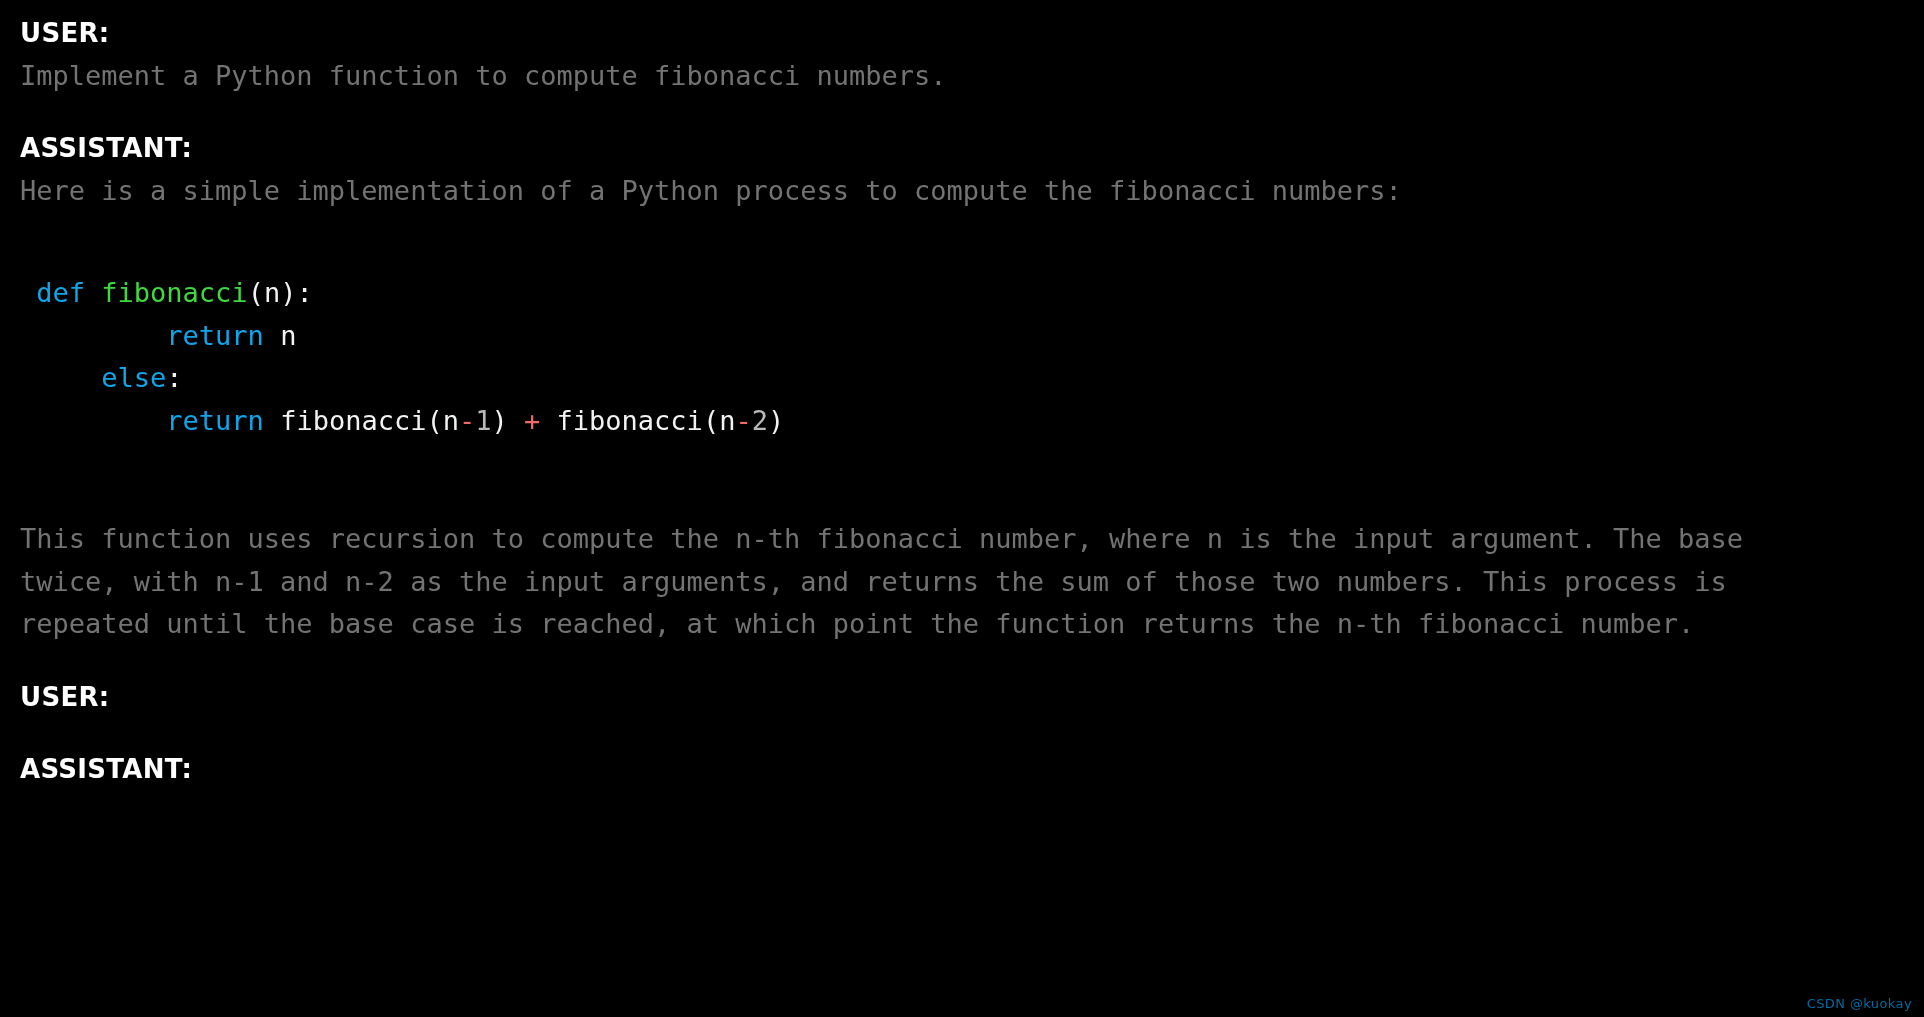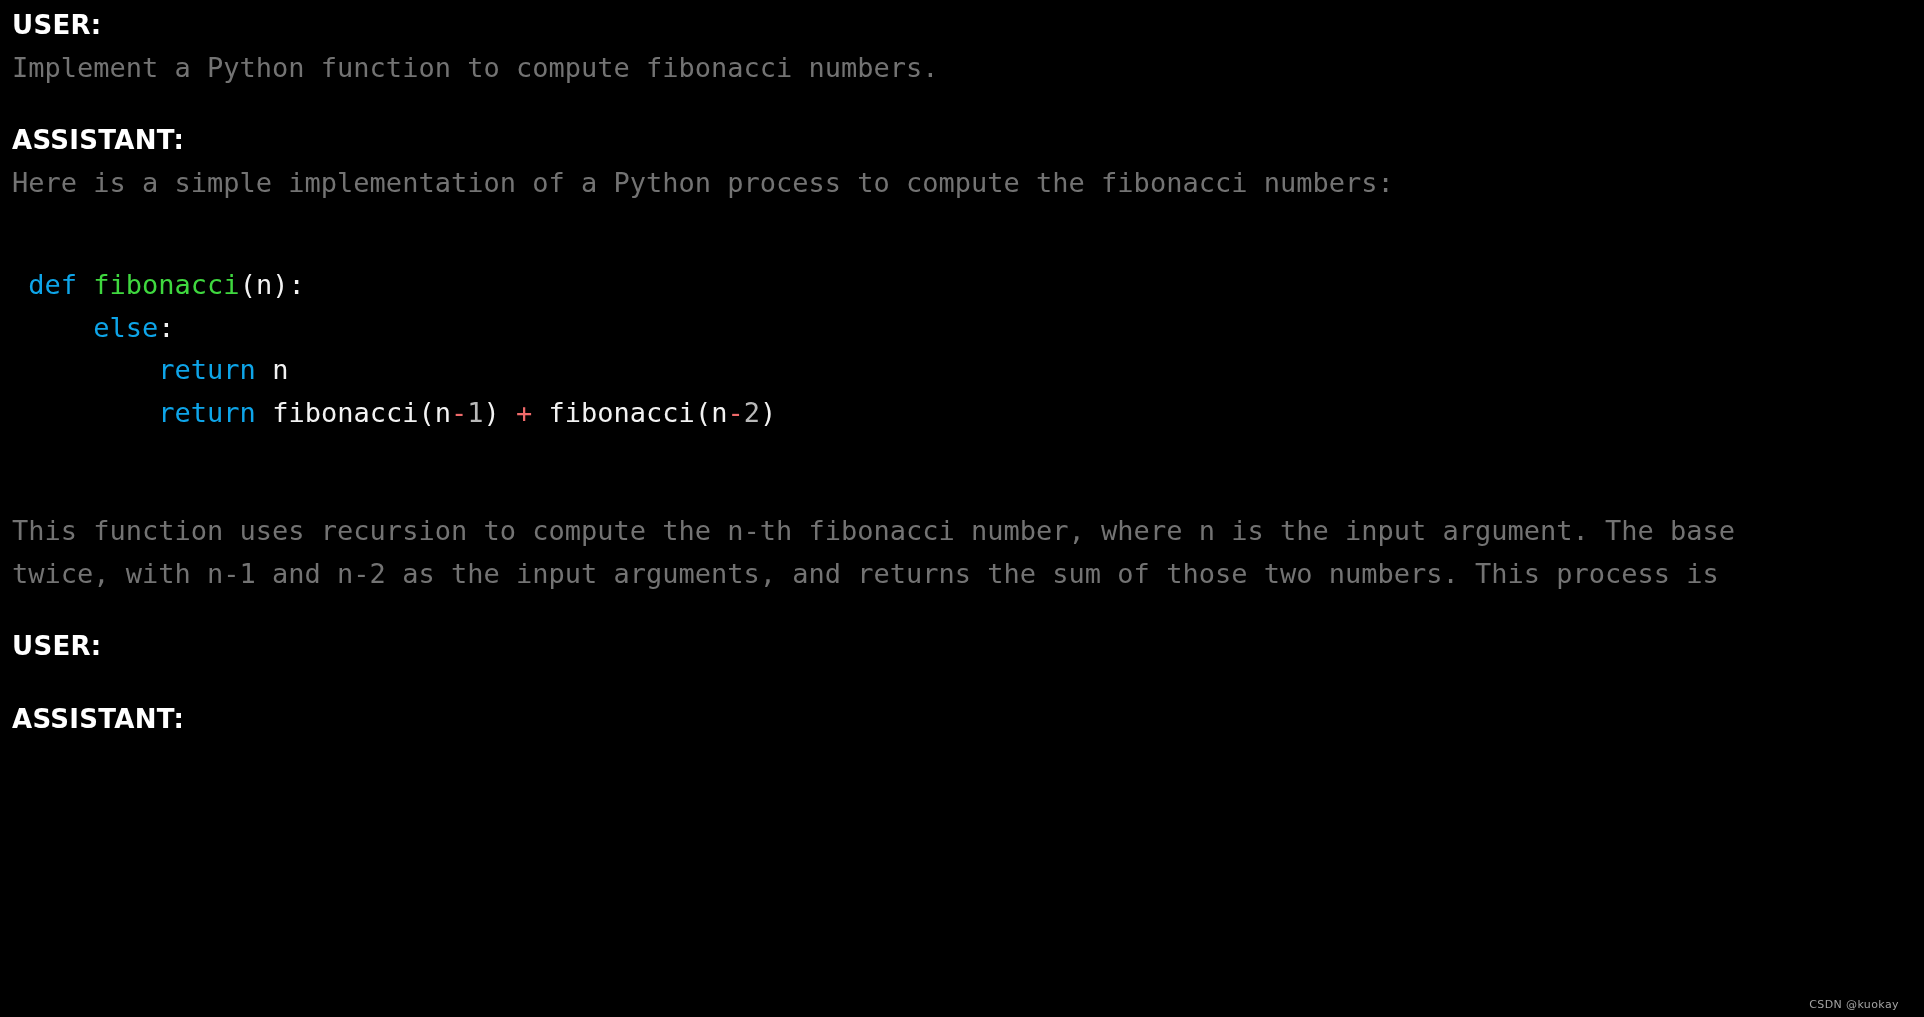--- a/index.html
+++ b/index.html
@@ -12,21 +12,21 @@
     height: 1017px;
     overflow: hidden;
     font-family: "DejaVu Sans Mono", "Liberation Mono", monospace;
   }
 
   #transcript {
     position: relative;
     width: 1924px;
     height: 1017px;
     background: #000000;
-    padding: 4px;
+    padding: 12px;
     box-sizing: border-box;
   }
 
   .line {
     font-size: 27px;
     line-height: 42.5px;
     white-space: pre;
     letter-spacing: 0px;
     padding-left: 8px;
     color: #737373;
@@ -63,25 +63,25 @@
 
   .kw   { color: #0ea5e9; }
   .fn   { color: #3fd83f; }
   .op   { color: #ef6a6a; }
   .num  { color: #b9b9b9; }
   .pun  { color: #f2f2f2; }
   .var  { color: #f2f2f2; }
 
   #watermark {
     position: absolute;
-    right: 25px;
+    right: 12px;
     bottom: 6px;
     font-family: "DejaVu Sans", "Liberation Sans", sans-serif;
-    font-size: 11px;
-    color: #a3a3a3;
+    font-size: 13px;
+    color: #0369a1;
     letter-spacing: 0.4px;
     white-space: pre;
   }
 </style>
 </head>
 <body>
 
 <div id="transcript">
 
   <div class="role">USER:</div>
@@ -89,31 +89,32 @@
 
   <div class="blank"></div>
 
   <div class="role">ASSISTANT:</div>
   <div class="line">Here is a simple implementation of a Python process to compute the fibonacci numbers:</div>
 
   <div class="blank-xl"></div>
 
   <div id="code-block">
       <div class="code"><span> </span><span class="kw">def</span><span> </span><span class="fn">fibonacci</span><span class="pun">(</span><span class="var">n</span><span class="pun">):</span></div>
+      <div class="code"><span>         </span><span class="kw">return</span><span> </span><span class="var">n</span></div>
       <div class="code"><span>     </span><span class="kw">else</span><span class="pun">:</span></div>
-      <div class="code"><span>         </span><span class="kw">return</span><span> </span><span class="var">n</span></div>
       <div class="code"><span>         </span><span class="kw">return</span><span> </span><span class="pun">fibonacci</span><span class="pun">(</span><span class="var">n</span><span class="op">-</span><span class="num">1</span><span class="pun">)</span><span> </span><span class="op">+</span><span> </span><span class="pun">fibonacci</span><span class="pun">(</span><span class="var">n</span><span class="op">-</span><span class="num">2</span><span class="pun">)</span></div>
     </div>
 
   <div class="blank-xl"></div>
   <div class="blank-sm"></div>
 
   <div id="explanation">
       <div class="line">This function uses recursion to compute the n-th fibonacci number, where n is the input argument. The base</div>
       <div class="line">twice, with n-1 and n-2 as the input arguments, and returns the sum of those two numbers. This process is</div>
+      <div class="line">repeated until the base case is reached, at which point the function returns the n-th fibonacci number.</div>
     </div>
 
   <div class="blank"></div>
 
   <div class="role">USER:</div>
 
   <div class="blank"></div>
 
   <div class="role">ASSISTANT:</div>
 

